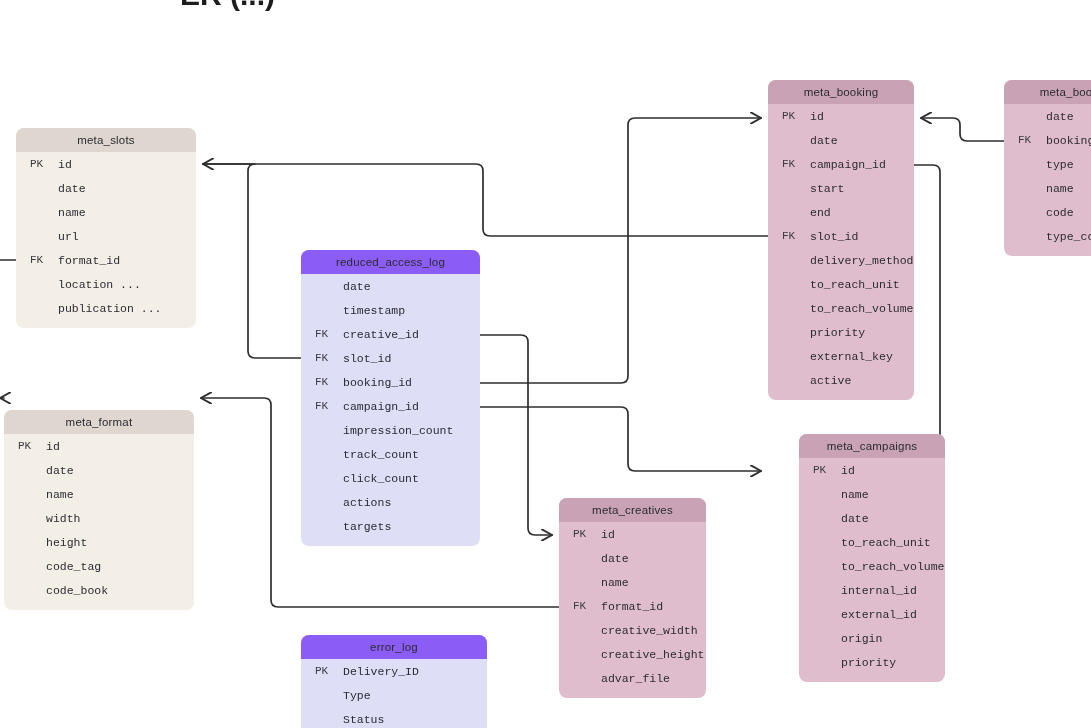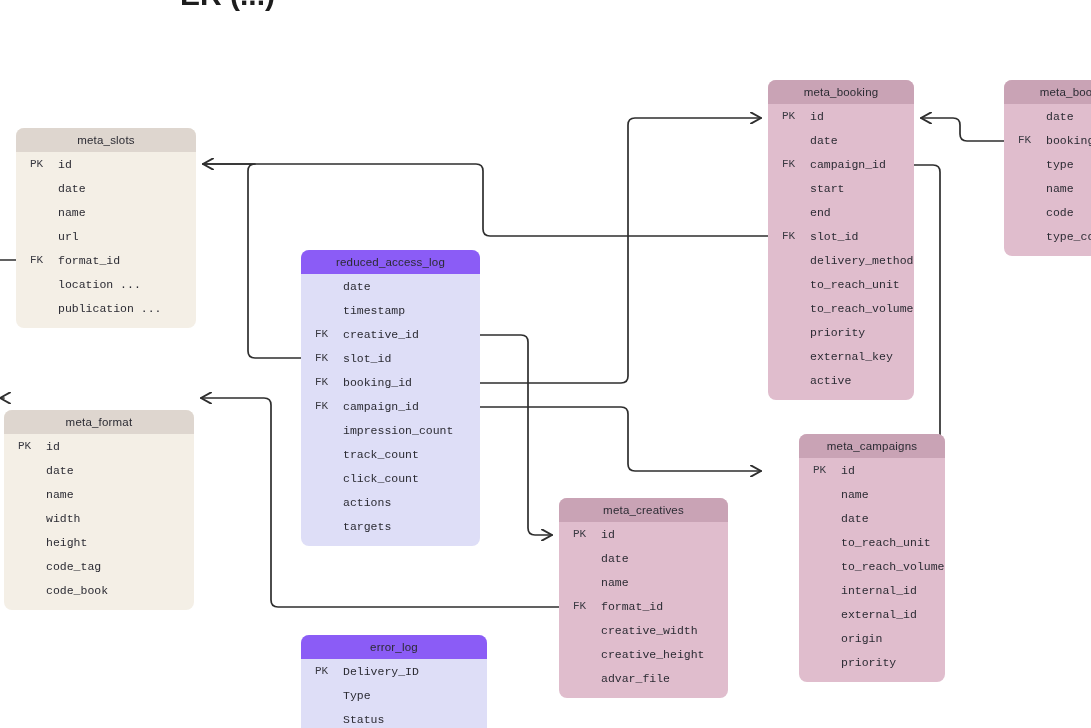--- a/index.html
+++ b/index.html
@@ -363,21 +363,21 @@
           <div class="field-row">
             <span class="field-key"></span>
             <span class="field-name">origin</span>
           </div>
           <div class="field-row">
             <span class="field-key"></span>
             <span class="field-name">priority</span>
           </div>
         </div>
       </div>
-      <div class="entity t-pink" style="left: 559px; top: 498px; width: 169px;">
+      <div class="entity t-pink" style="left: 559px; top: 498px; width: 147px;">
         <div class="entity-header">meta_creatives</div>
         <div class="entity-body">
           <div class="field-row">
             <span class="field-key">PK</span>
             <span class="field-name">id</span>
           </div>
           <div class="field-row">
             <span class="field-key"></span>
             <span class="field-name">date</span>
           </div>

